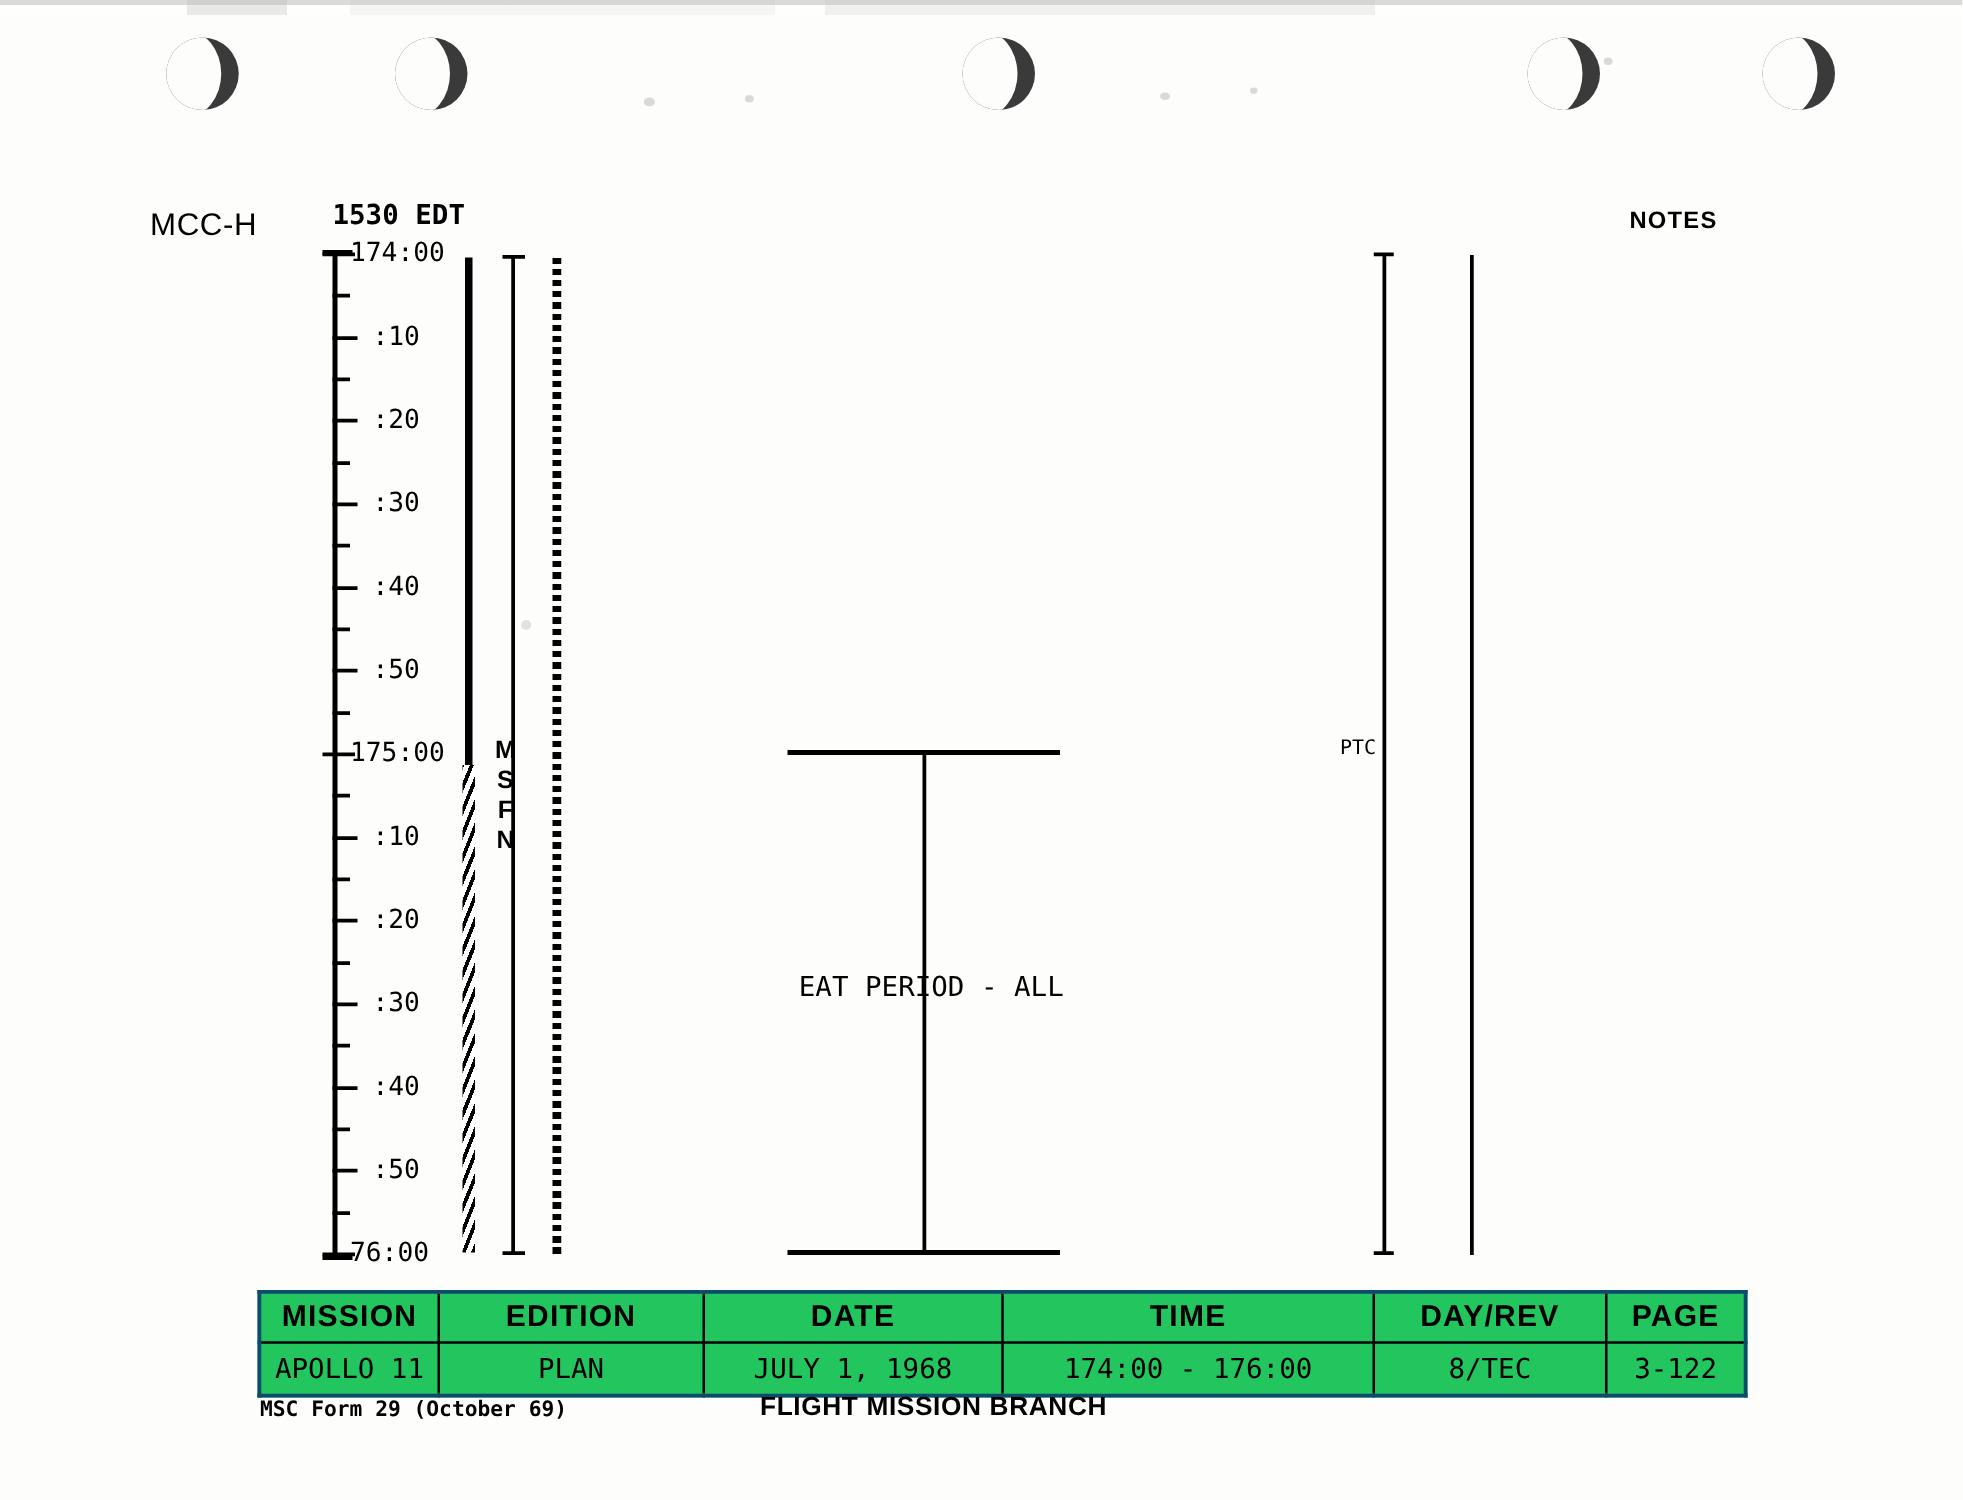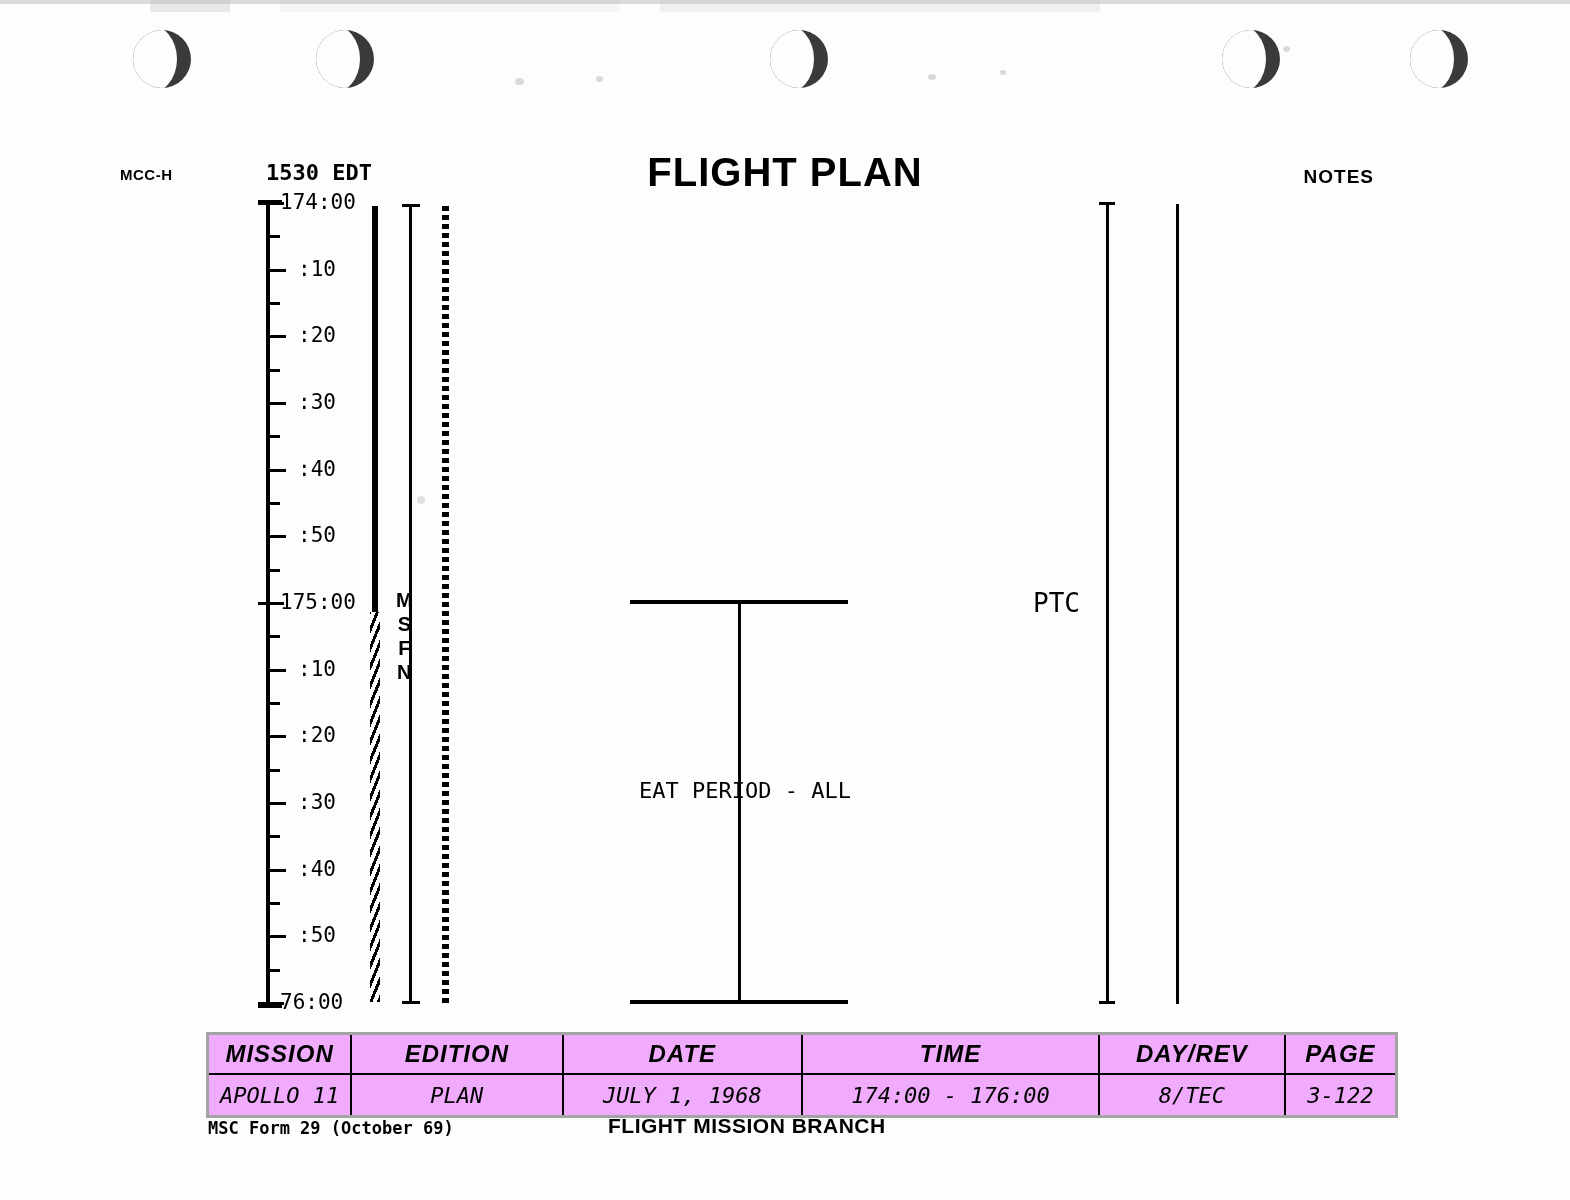--- a/index.html
+++ b/index.html
@@ -55,22 +55,22 @@
     left: -14px; top: -6px;
     width: 58px; height: 70px;
     border-radius: 50%;
     background: #fdfdfb;
   }
 
   
   .mcc {
     position: absolute;
     left: 120px; top: 166px;
-    font-size: 15px;
-    font-weight: bold;
+    font-size: 25px;
+    font-weight: normal;
     letter-spacing: .5px;
   }
   .edt {
     position: absolute;
     left: 266px; top: 160px;
     font-size: 22px;
     font-weight: bold;
     font-family: "DejaVu Sans Mono", monospace;
   }
   .title {
@@ -199,41 +199,40 @@
     background: #000;
   }
   .ptc-cap-bot {
     position: absolute;
     left: 1099px; top: 1001px;
     width: 16px; height: 3px;
     background: #000;
   }
   .ptc-label {
     position: absolute;
-    left: 1033px; top: 588px;
-    font-size: 26px;
+    left: 1072px; top: 588px;
+    font-size: 16px;
     font-family: "DejaVu Sans Mono", monospace;
   }
   .notes-rule {
     position: absolute;
     left: 1176px; top: 204px;
     width: 3px; height: 800px;
     background: #000;
   }
 
   
   .tbl {
     position: absolute;
     left: 206px;
     top: 1032px;
     width: 1192px;
-    border: 3px solid #a3a3a3;
+    border: 3px solid #0c4a6e;
     border-collapse: collapse;
-    background: #f0abfc;
-    font-style: italic;
+    background: #22c55e;
   }
   .tbl td {
     border: 2px solid #000;
     text-align: center;
     padding: 0;
     height: 36px;
   }
   .tbl .hd {
     font-size: 24px;
     font-weight: bold;
@@ -282,21 +281,20 @@
 
   <div class="smudge" style="left:515px;top:78px;width:9px;height:7px;"></div>
   <div class="smudge" style="left:596px;top:76px;width:7px;height:6px;"></div>
   <div class="smudge" style="left:928px;top:74px;width:8px;height:6px;"></div>
   <div class="smudge" style="left:1000px;top:70px;width:6px;height:5px;"></div>
   <div class="smudge" style="left:1283px;top:46px;width:7px;height:6px;"></div>
   <div class="smudge" style="left:417px;top:496px;width:8px;height:8px;opacity:.6;"></div>
 
   <div class="mcc">MCC-H</div>
   <div class="edt">1530 EDT</div>
-  <div class="title">FLIGHT PLAN</div>
   <div class="notes">NOTES</div>
 
   <div class="scale-wrap">
     <div class="scale-spine"></div>
     <div class="scale-cap" style="top:0px;"></div>
     <div class="scale-cap" style="top:804px;"></div>
     <div id="ticks">
         <div class="tick major" style="top: 2px;"></div>
         <div class="tick minor" style="top: 35px;"></div>
         <div class="tick minor" style="top: 69px; width: 20px;"></div>

